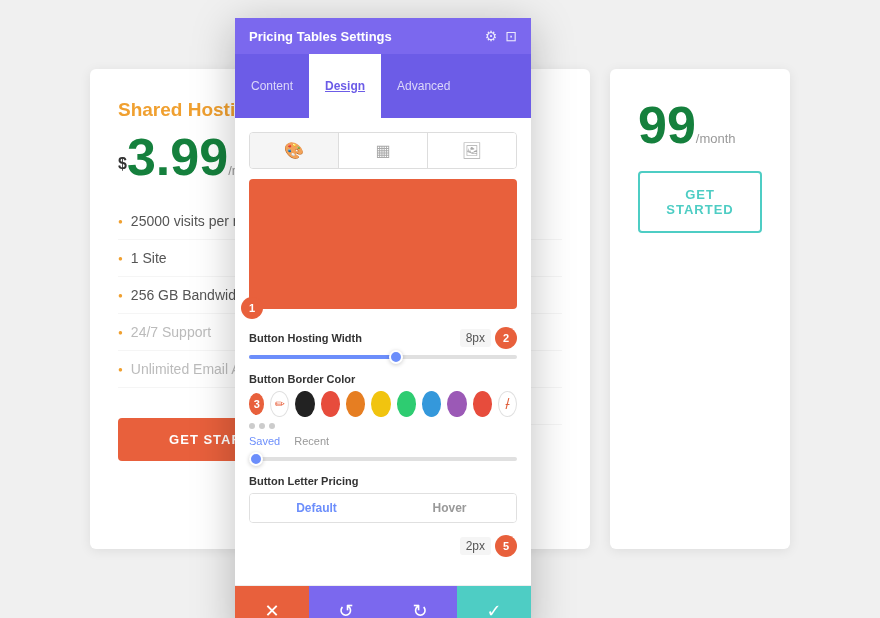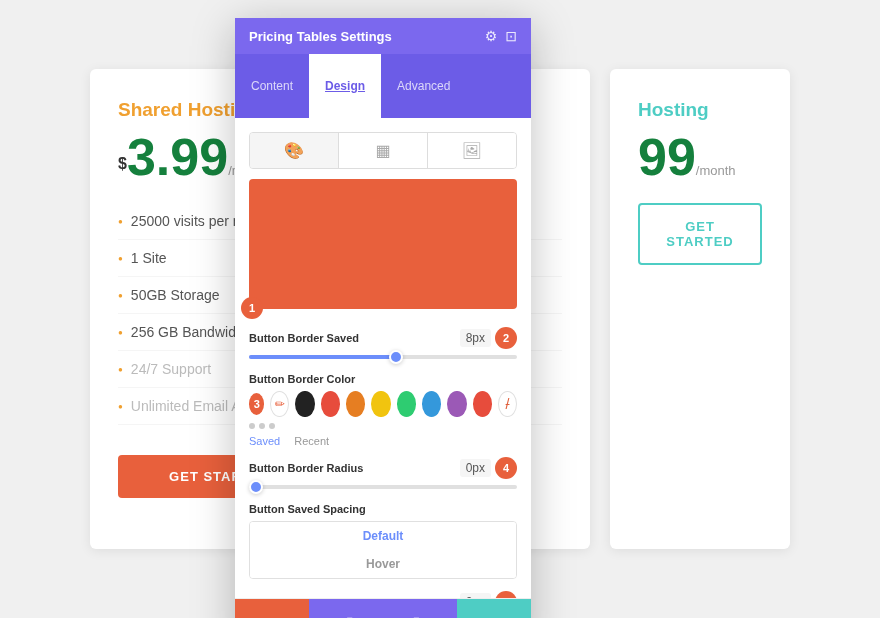--- a/index.html
+++ b/index.html
@@ -441,21 +441,20 @@
       background: #ccc;
     }
 
     
     .btn-state-tabs {
       display: flex;
       border: 1px solid #e0e0e0;
       border-radius: 4px;
       overflow: hidden;
       margin-bottom: 12px;
-      flex-direction: column;
     }
 
     .btn-state-tab {
       flex: 1;
       padding: 7px;
       text-align: center;
       font-size: 12px;
       font-weight: 600;
       cursor: pointer;
       background: #fff;
@@ -495,21 +494,20 @@
 <div class="pricing-bg">
 
   <div class="pricing-card">
     <div class="plan-name">Shared Hosting</div>
     <div class="price-wrap">
       <span class="price-dollar">$</span><span class="price-amount">3.99</span><span class="price-period">/month</span>
     </div>
     <ul class="feature-list">
       <li>25000 visits per month</li>
       <li>1 Site</li>
-      <li>50GB Storage</li>
       <li>256 GB Bandwidth/mo</li>
       <li style="color:#bbb;">24/7 Support</li>
       <li style="color:#bbb;">Unlimited Email Addresses</li>
     </ul>
     <button class="btn-get-started">GET STARTED</button>
   </div>
 
   <div class="pricing-card-mid">
     <div class="plan-name">Pro Plan</div>
     <div class="price-wrap">
@@ -519,21 +517,20 @@
       <li>25000 vi</li>
       <li>1 Site</li>
       <li>50GB St</li>
       <li>256 GB B</li>
       <li>24/7 Supp</li>
       <li>Unlimite</li>
     </ul>
   </div>
 
   <div class="pricing-card teal" style="width:180px;overflow:hidden;">
-    <div class="plan-name">Hosting</div>
     <div class="price-wrap">
       <span class="price-amount">99</span><span class="price-period">/month</span>
     </div>
     <button class="btn-get-started teal">GET STARTED</button>
   </div>
 
 </div>
 
 <div style="position:absolute;top:0;left:0;right:0;bottom:0;pointer-events:none;">
   <div class="settings-modal" style="pointer-events:all;left:290px;top:18px;">
@@ -562,21 +559,21 @@
         </div>
 
         <div style="position:relative;">
           <div class="color-gradient-area"></div>
           <div class="badge-number" style="bottom:-10px;left:-8px;">1</div>
         </div>
       </div>
 
       <div class="slider-section" style="margin-top:18px;">
         <div class="slider-header">
-          <span class="slider-label">Button Border Saved</span>
+          <span class="slider-label">Button Hosting Width</span>
           <div class="slider-value-wrap">
             <span class="slider-value">8px</span>
             <div class="badge-number" style="position:relative;bottom:auto;left:auto;">2</div>
           </div>
         </div>
         <div class="slider-track">
           <div class="slider-fill" style="width:55%;"></div>
           <div class="slider-thumb" style="left:calc(55% - 7px);"></div>
         </div>
       </div>
@@ -603,36 +600,29 @@
           <div class="dot"></div>
           <div class="dot"></div>
         </div>
         <div class="saved-recent">
           <span class="saved-label">Saved</span>
           <span class="recent-label">Recent</span>
         </div>
       </div>
 
       <div class="slider-section">
-        <div class="slider-header">
-          <span class="slider-label">Button Border Radius</span>
-          <div class="slider-value-wrap">
-            <span class="slider-value">0px</span>
-            <div class="badge-number" style="position:relative;bottom:auto;left:auto;">4</div>
-          </div>
-        </div>
         <div class="slider-track">
           <div class="slider-fill" style="width:0%;"></div>
           <div class="slider-thumb" style="left:calc(0% - 0px);"></div>
         </div>
       </div>
 
       <div class="slider-section">
         <div class="slider-header">
-          <span class="slider-label">Button Saved Spacing</span>
+          <span class="slider-label">Button Letter Pricing</span>
         </div>
         <div class="btn-state-tabs">
           <button class="btn-state-tab active">Default</button>
           <button class="btn-state-tab">Hover</button>
         </div>
         <div class="slider-header">
           <div style="flex:1;"></div>
           <div class="slider-value-wrap">
             <span class="slider-value">2px</span>
             <div class="badge-number" style="position:relative;bottom:auto;left:auto;">5</div>

